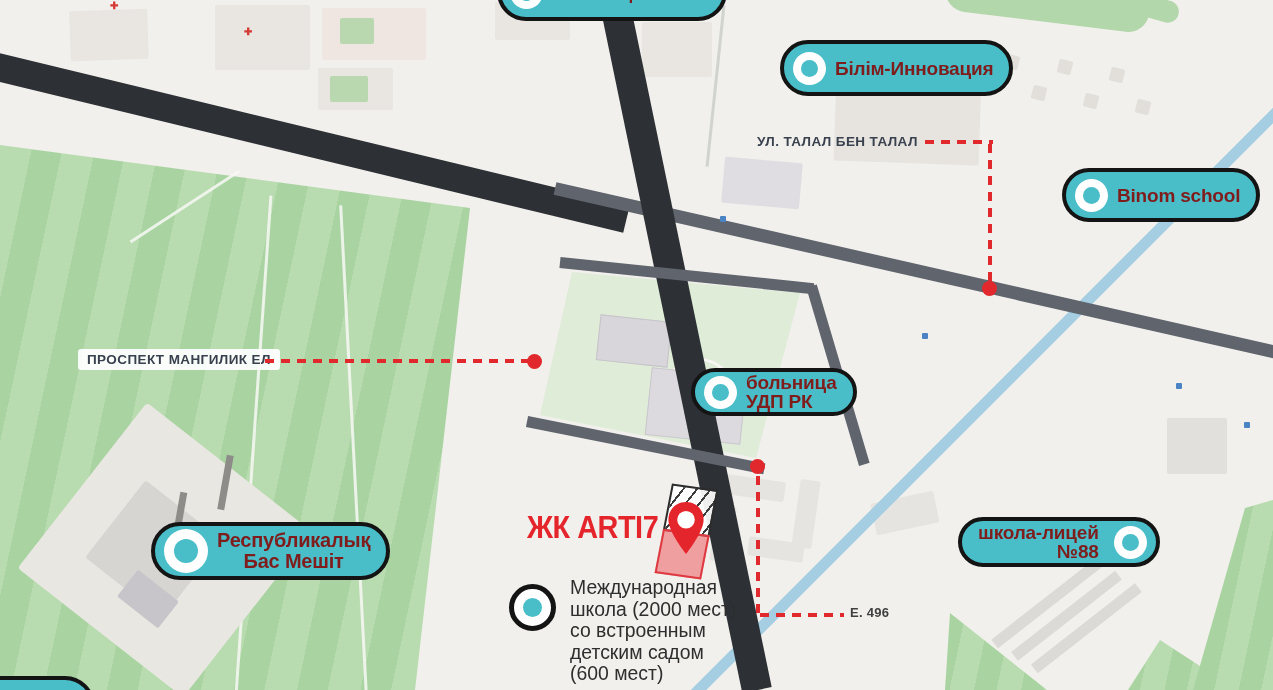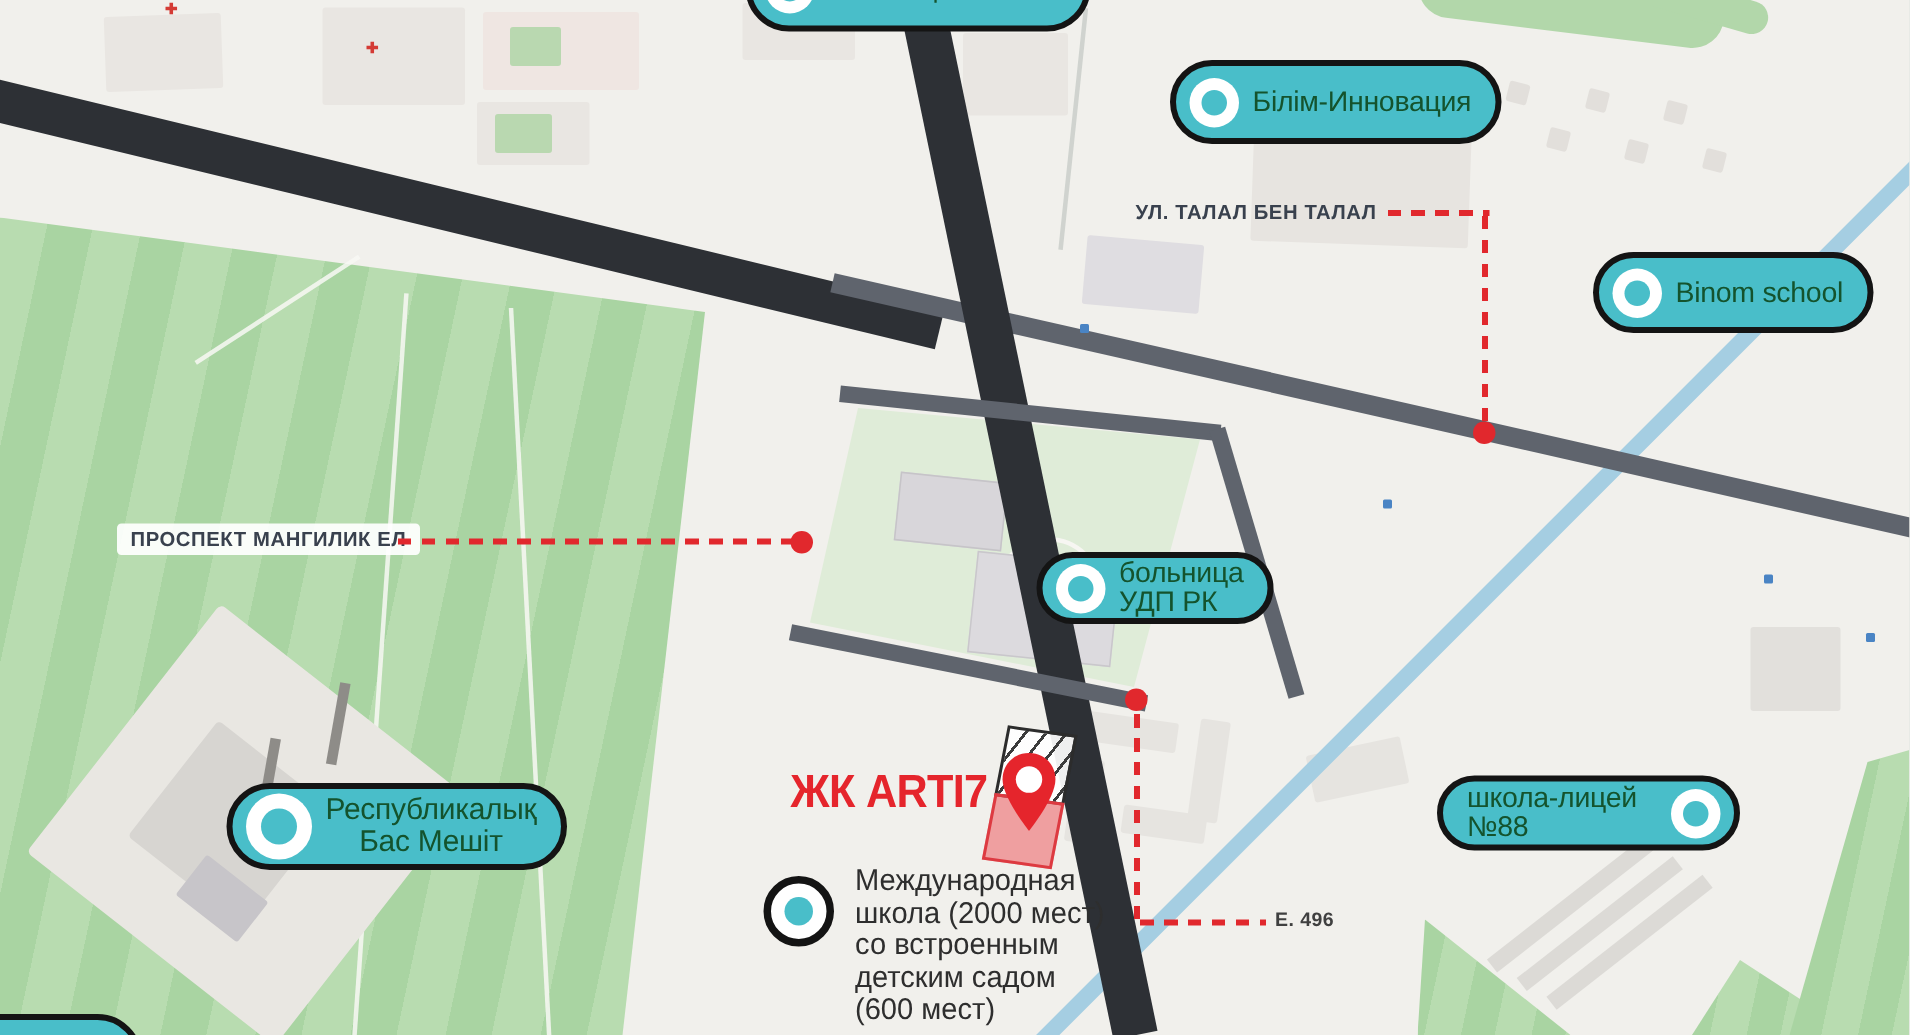--- a/index.html
+++ b/index.html
@@ -20,21 +20,21 @@
   
   .road-dark{background:#2d3035;}
   .road-gray{background:#5f646d;}
   .road-minor{background:#d0d3cf;}
   .water{background:#a5cee2;border-radius:6px;}
 
   
   .badge{
     position:absolute;display:flex;align-items:center;gap:9px;
     background:#49bec9;border:4px solid #141414;border-radius:999px;
-    padding:5px 16px 5px 9px;color:#14532d;font-weight:400;white-space:nowrap;
+    padding:5px 16px 5px 9px;color:#7f1d1d;font-weight:700;white-space:nowrap;
   }
   .badge .circ{width:33px;height:33px;background:#ffffff;border-radius:50%;position:relative;flex:none;}
   .badge .circ::after{content:"";position:absolute;inset:8px;background:#49bec9;border-radius:50%;}
   .badge .circ.big{width:44px;height:44px;}
   .badge .circ.big::after{inset:10px;}
   .badge .blab{display:flex;flex-direction:column;line-height:19px;font-size:19px;letter-spacing:-0.2px;}
   .badge.rev{flex-direction:row-reverse;padding:5px 9px 5px 16px;}
 
   .street-chip{
     position:absolute;background:rgba(255,255,255,.92);border-radius:3px;
@@ -186,21 +186,21 @@
 
   <div class="badge" style="left:691px;top:368px;height:48px;">
     <span class="circ"></span>
     <span class="blab">
       <span>больница</span>
       <span>УДП РК</span>
     </span>
   </div>
 
 
-  <div class="badge rev" style="left:958px;top:517px;height:50px;width:202px;">
+  <div class="badge rev" style="left:958px;top:517px;height:50px;width:202px;text-align:right;">
     <span class="circ"></span>
     <span class="blab" style="margin-right:auto;">
       <span>школа-лицей</span>
       <span>№88</span>
     </span>
   </div>
 
   <div class="badge" style="left:151px;top:522px;height:58px;">
     <span class="circ big"></span>
     <span class="blab" style="font-size:20px;line-height:21px;align-items:center;">

